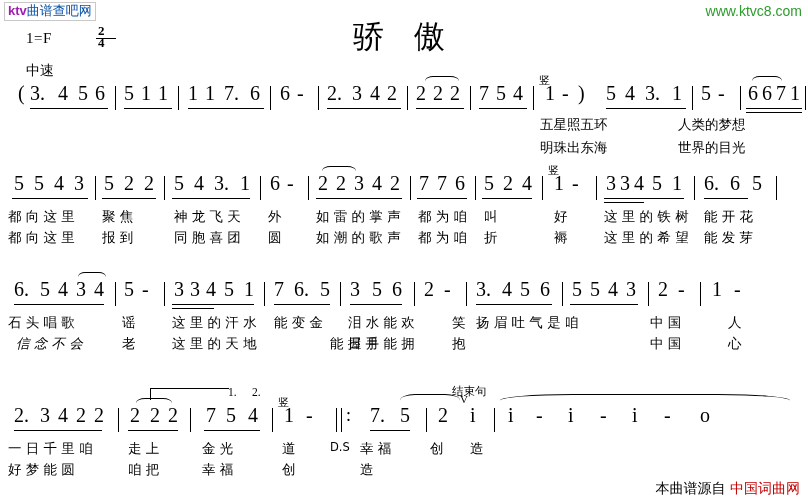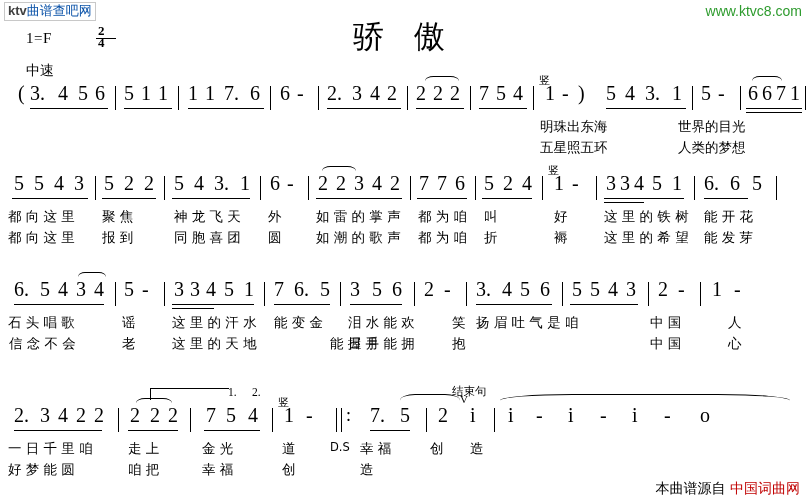--- a/index.html
+++ b/index.html
@@ -18,21 +18,21 @@
     background:#ffffff;
     border:1px solid #c8c8c8;
     padding:1px 3px 2px 3px;
     font-size:13px;
     color:#0a52a8;
     font-family:"Liberation Sans", sans-serif;
     letter-spacing:0px;
     line-height:14px;
     white-space:nowrap;
   }
-  .ktv-logo b{color:#404040;font-weight:bold;}
+  .ktv-logo b{color:#a21caf;font-weight:bold;}
   .site-url{
     position:absolute;right:6px;top:3px;
     font-size:14px;color:#2e9b2e;
     font-family:"Liberation Sans", sans-serif;
     white-space:nowrap;
   }
 
   
   .song-title{
     position:absolute;left:0;right:0;top:16px;
@@ -222,27 +222,27 @@
       <span class="beam" style="left:327px;top:26px;width:74px;"></span>
       <span class="beam" style="left:416px;top:26px;width:48px;"></span>
       <span class="beam" style="left:479px;top:26px;width:48px;"></span>
       <span class="beam" style="left:606px;top:26px;width:80px;"></span>
       <span class="beam" style="left:746px;top:26px;width:56px;"></span>
       <span class="beam" style="left:746px;top:30px;width:56px;"></span>
       
       <span class="arc" style="left:425px;top:-6px;width:34px;"></span>
       <span class="arc" style="left:752px;top:-6px;width:30px;"></span>
     </div>
+    <div class="lyr">
+      <span class="w" style="left:540px;">五星照五环</span>
+      <span class="w" style="left:678px;">人类的梦想</span>
+    </div>
     <div class="lyr" style="margin-top:2px;">
       <span class="w" style="left:540px;">明珠出东海</span>
       <span class="w" style="left:678px;">世界的目光</span>
-    </div>
-    <div class="lyr">
-      <span class="w" style="left:540px;">五星照五环</span>
-      <span class="w" style="left:678px;">人类的梦想</span>
     </div>
   </div>
 
   <div class="system" style="top:172px;">
     <div class="notes">
       <span class="n" style="left:14px;">5</span>
       <span class="n" style="left:34px;">5</span>
       <span class="n" style="left:54px;">4</span>
       <span class="n" style="left:74px;">3</span>
       <span class="bar" style="left:95px;"></span>
@@ -382,21 +382,21 @@
       <span class="w" style="left:122px;">谣</span>
       <span class="w" style="left:172px;">这 里 的 汗 水</span>
       <span class="w" style="left:274px;">能 变 金</span>
       <span class="w" style="left:348px;">泪 水 能 欢</span>
       <span class="w" style="left:452px;">笑</span>
       <span class="w" style="left:476px;">扬 眉 吐 气 是 咱</span>
       <span class="w" style="left:650px;">中 国</span>
       <span class="w" style="left:728px;">人</span>
     </div>
     <div class="lyr">
-      <span class="w" style="left:9px;">信 念 不 会</span>
+      <span class="w" style="left:16px;font-style:italic;">信 念 不 会</span>
       <span class="w" style="left:122px;">老</span>
       <span class="w" style="left:172px;">这 里 的 天 地</span>
       <span class="w" style="left:287px;margin-left:43px;">能 握 手</span>
       <span class="w" style="left:348px;">日 月 能 拥</span>
       <span class="w" style="left:452px;">抱</span>
       <span class="w" style="left:650px;">中 国</span>
       <span class="w" style="left:728px;">心</span>
     </div>
   </div>
 

